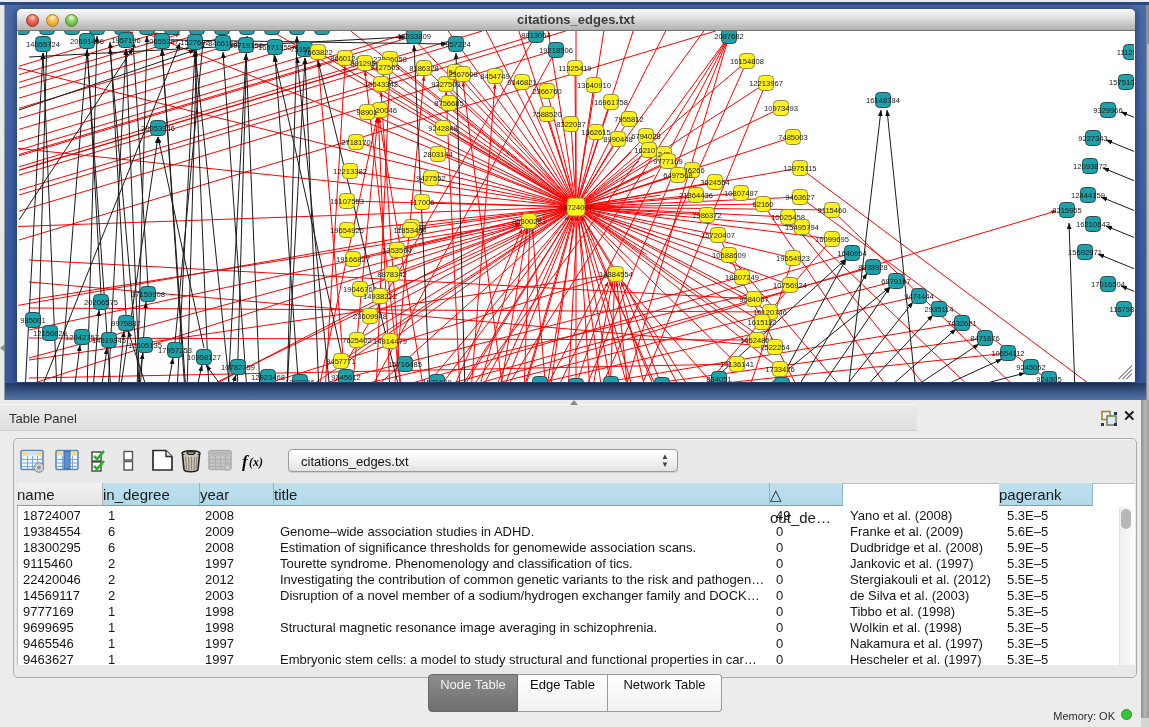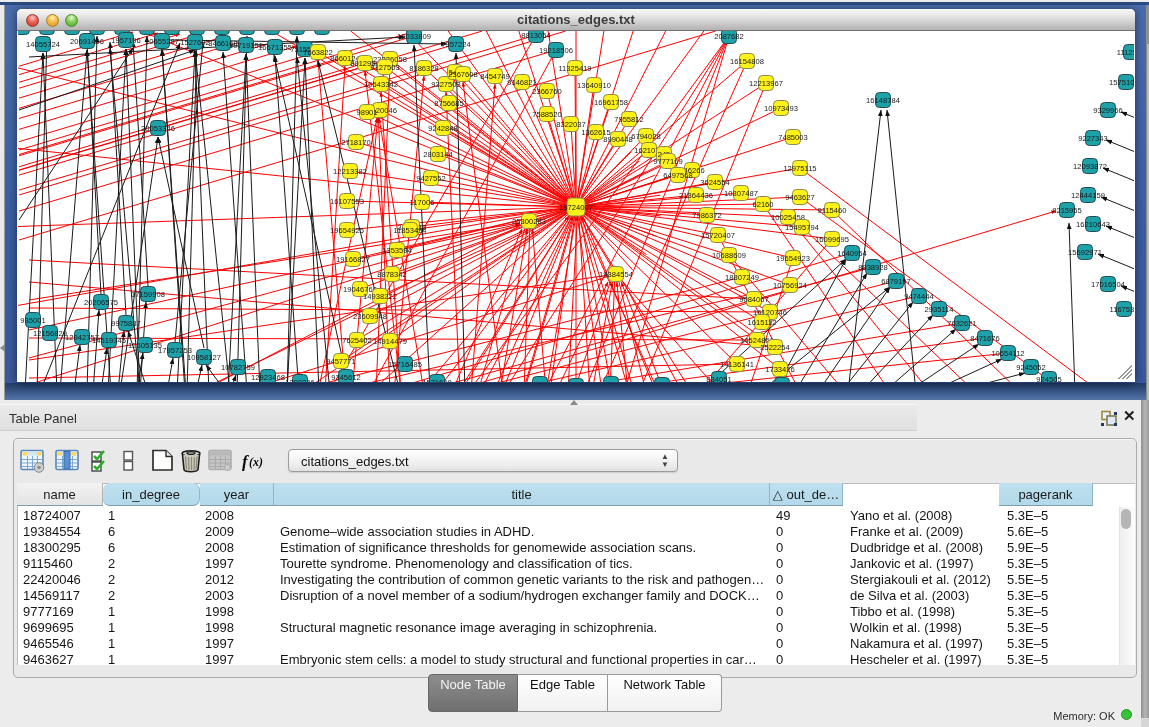--- a/index.html
+++ b/index.html
@@ -66,21 +66,21 @@
   background:linear-gradient(#ffffff,#ededed 70%,#e2e2e2);
   box-shadow:0 1px 1px rgba(0,0,0,.12); }
 #combo .txt { position:absolute; left:12px; top:4px; font-size:13px; color:#111; }
 #combo .arr { position:absolute; right:8px; top:3px; font-size:8px; color:#444;
   line-height:8px; text-align:center; }
 
 #tbl { position:absolute; left:17px; top:83px; width:1118px; height:182px;
   background:#fff; border-left:1px solid #bbb; border-top:1px solid #bbb; overflow:hidden; }
 .hcell { position:absolute; top:83px; height:23px; background:linear-gradient(#bfe0ee,#b2d9ea);
   border-right:1px solid #8fb6c6; border-bottom:1px solid #7f9faf;
-  font-size:13px; color:#1b1b1b; text-align:center; line-height:23px; }
+  font-size:15px; color:#1b1b1b; text-align:left; line-height:23px; }
 .hcell.grey { background:linear-gradient(#f2f2f2,#e4e4e4); border-right:1px solid #b5b5b5; }
 .trow { position:absolute; left:0px; width:1135px; height:16px; font-size:13px; color:#151515; }
 .trow span { position:absolute; top:0px; white-space:nowrap; }
 .trow span.ttl { width:488px; overflow:hidden; }
 .trow span.sh { width:147px; overflow:hidden; }
 
 #vscroll { position:absolute; left:1119px; top:107px; width:15px; height:158px;
   background:linear-gradient(90deg,#efefef,#fbfbfb); border-left:1px solid #e2e2e2; }
 #vthumb { position:absolute; left:1121px; top:109px; width:10px; height:20px;
   border-radius:5px; background:#b6b6b6; }
@@ -1110,21 +1110,21 @@
         <text x="7" y="17" font-size="12" font-style="italic" font-weight="bold" font-family="Liberation Serif, serif" fill="#0a0a0a">(x)</text>
       </g>
     </svg>
     <div id="combo">
       <div class="txt">citations_edges.txt</div>
       <div class="arr">▲<br>▼</div>
     </div>
 
     <div id="tbl"></div>
     <div class="hcell grey" style="left:17px; width:86px;">name</div>
-    <div class="hcell" style="left:103px; width:97px;border-radius:7px;">in_degree</div>
+    <div class="hcell" style="left:103px; width:97px;">in_degree</div>
     <div class="hcell" style="left:200px; width:74px;">year</div>
     <div class="hcell" style="left:274px; width:496px;">title</div>
     <div class="hcell" style="left:770px; width:73px;">△ out_de…</div>
     <div class="hcell" style="left:999px; width:94px;">pagerank</div>
 <div class="trow" style="top:108px">
         <span style="left:23px">18724007</span>
         <span style="left:108px">1</span>
         <span style="left:205px">2008</span>
         <span style="left:776px">49</span>
         <span class="sh" style="left:850px">Yano et al. (2008)</span>

